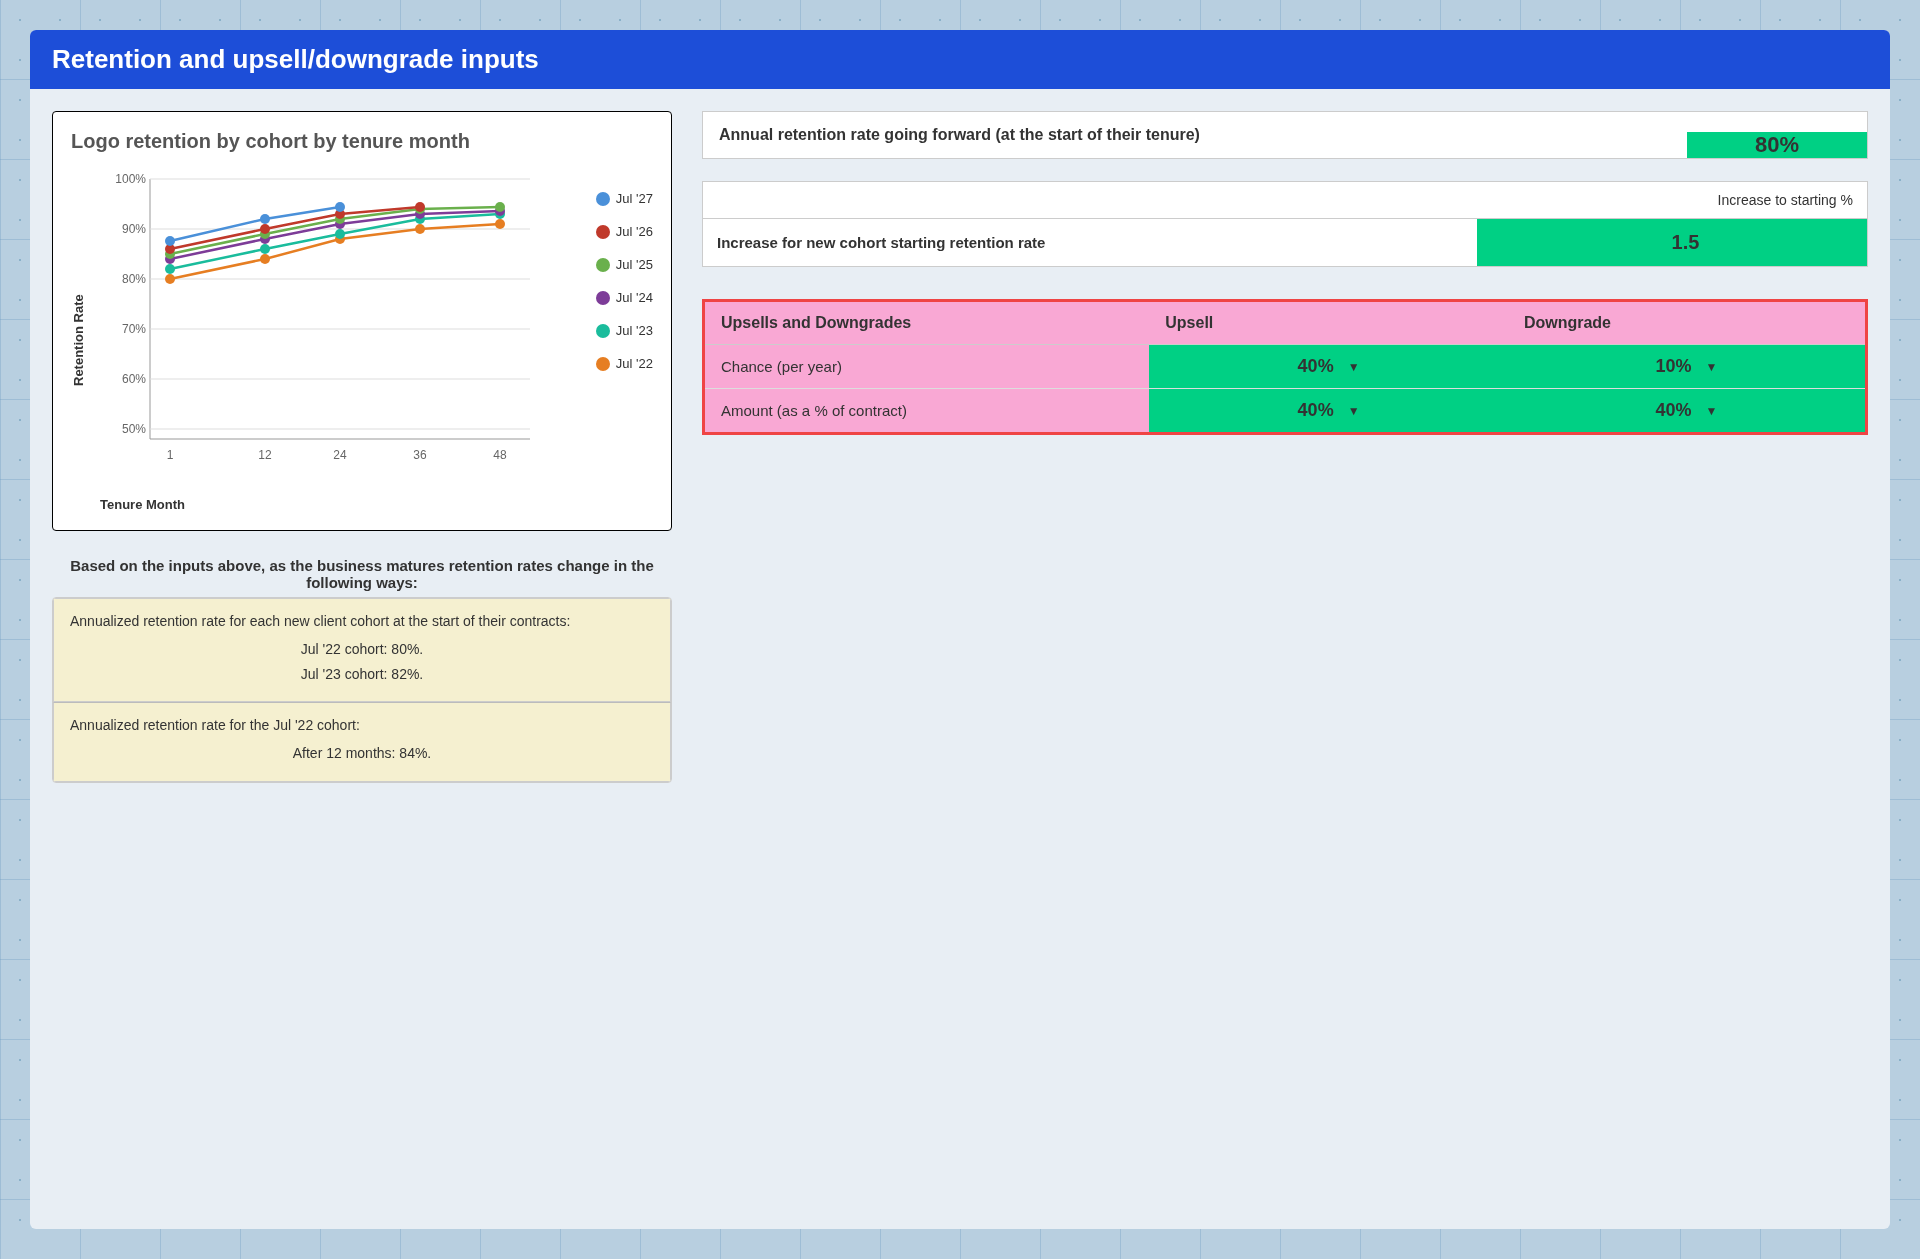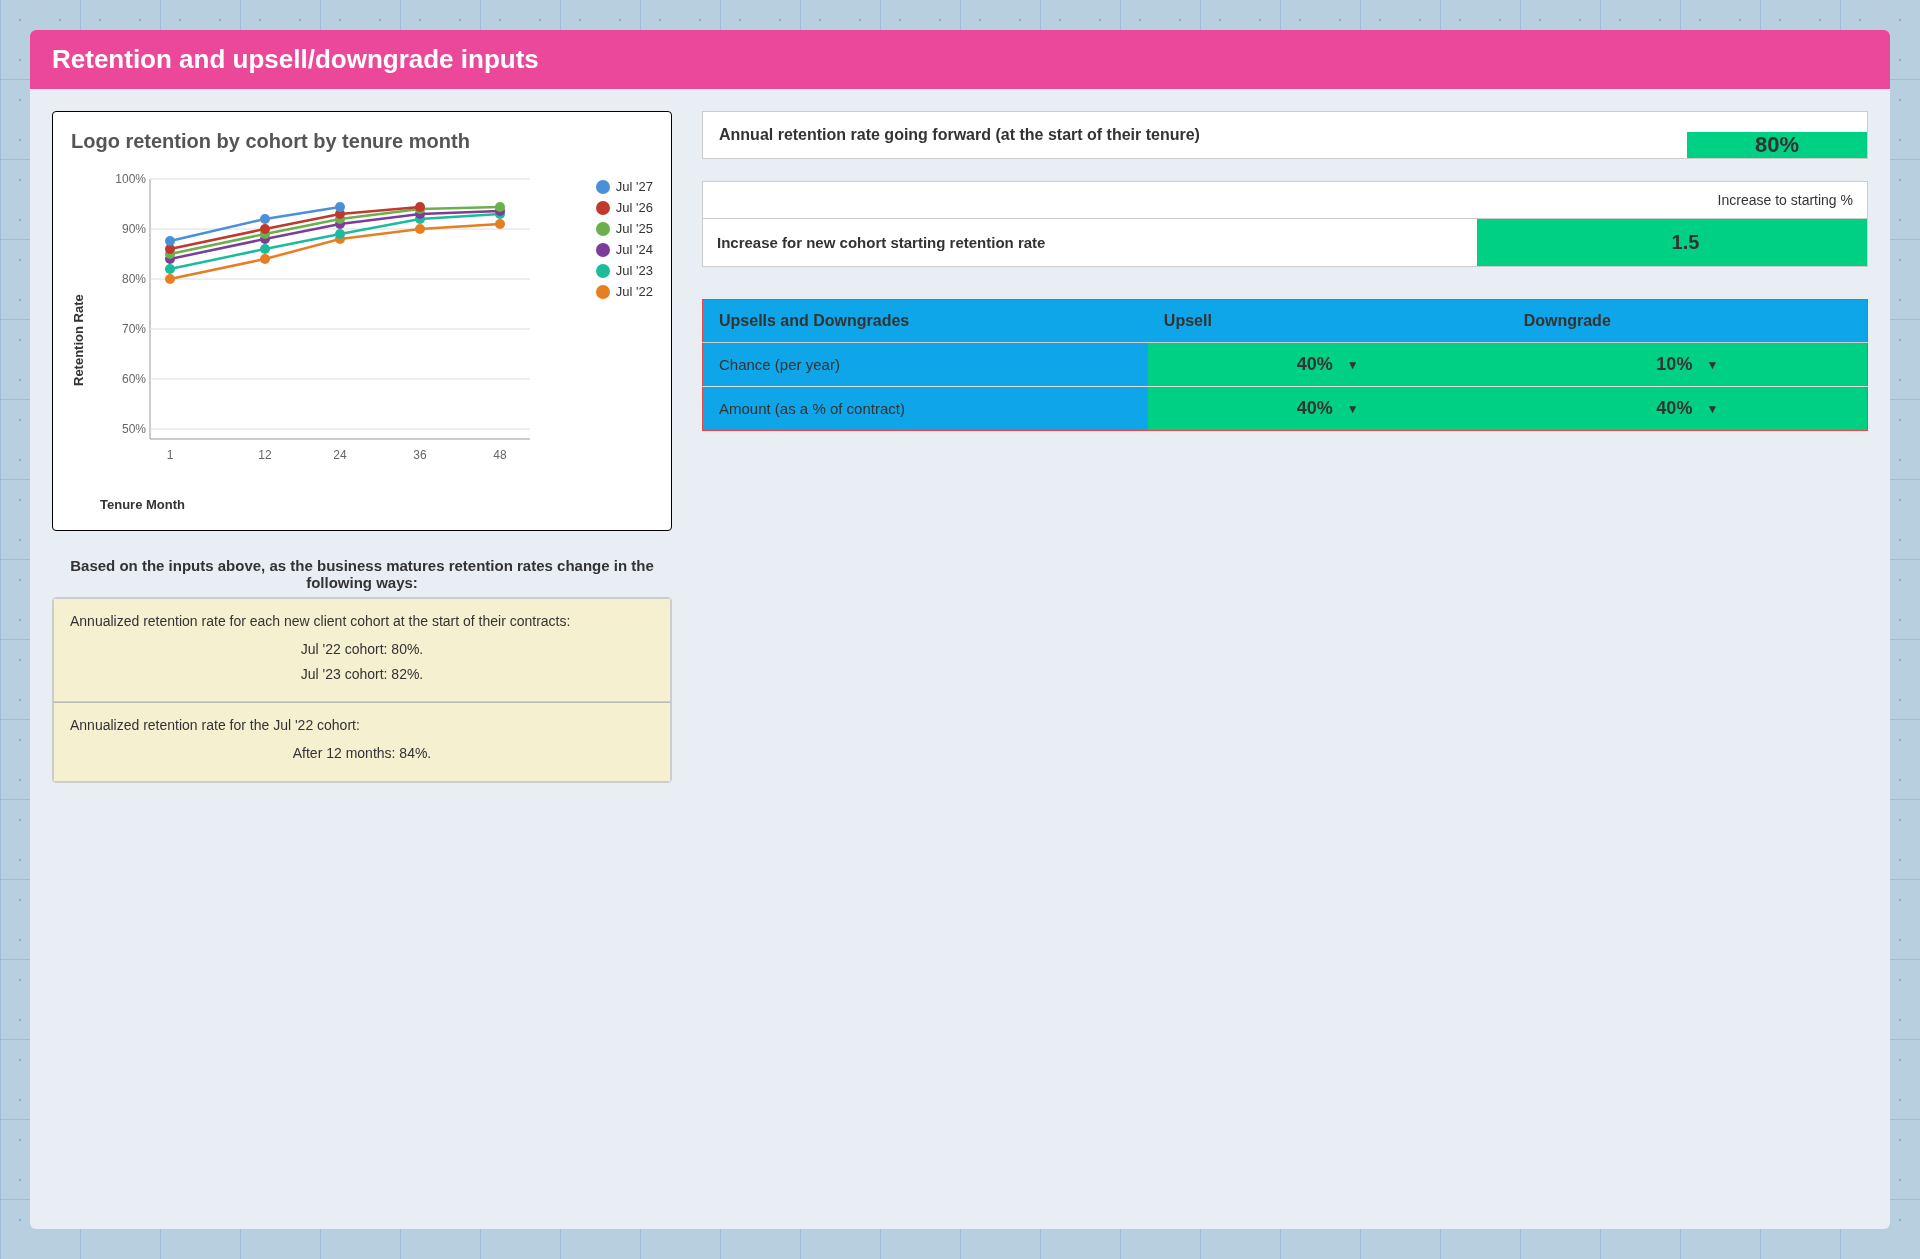--- a/index.html
+++ b/index.html
@@ -32,21 +32,21 @@
       top: 30px;
       left: 30px;
       right: 30px;
       bottom: 30px;
       background: #e8eef4;
       border-radius: 6px;
       overflow: hidden;
     }
 
     .header {
-      background: #ec4899;
+      background: #1d4ed8;
       padding: 14px 22px;
     }
 
     .header-title {
       color: white;
       font-size: 26px;
       font-weight: bold;
     }
 
     .content {
@@ -106,20 +106,21 @@
       margin-left: 10px;
       padding-top: 10px;
     }
 
     .legend-item {
       display: flex;
       align-items: center;
       gap: 6px;
       font-size: 13px;
       color: #333;
+      margin-top: 12px;
     }
 
     .legend-dot {
       width: 14px;
       height: 14px;
       border-radius: 50%;
       flex-shrink: 0;
     }
 
     .x-axis-label {
@@ -242,22 +243,22 @@
     .increase-table tr:last-child td {
       border-bottom: none;
     }
 
     
     .upsells-section {
       margin-top: 10px;
     }
 
     .upsells-table {
-      border: 1px solid #ef4444;
-      background: #0ea5e9;
+      border: 3px solid #ef4444;
+      background: #f9a8d4;
       border-collapse: collapse;
       width: 100%;
     }
 
     .upsells-table th {
       padding: 12px 16px;
       font-size: 16px;
       font-weight: bold;
       color: #333;
       text-align: left;

